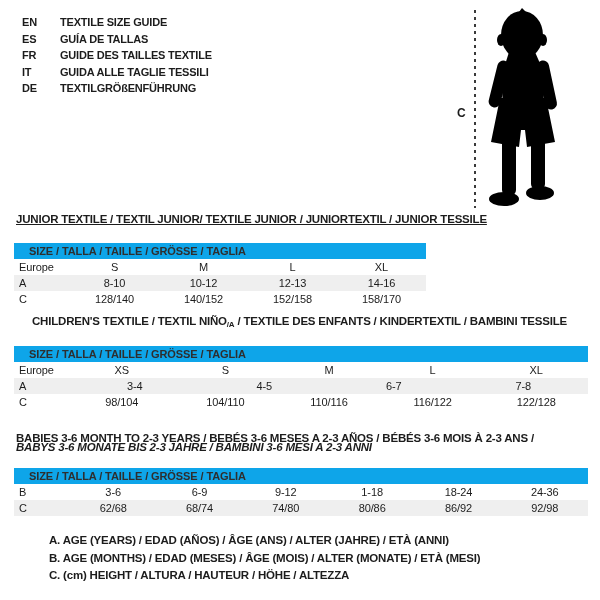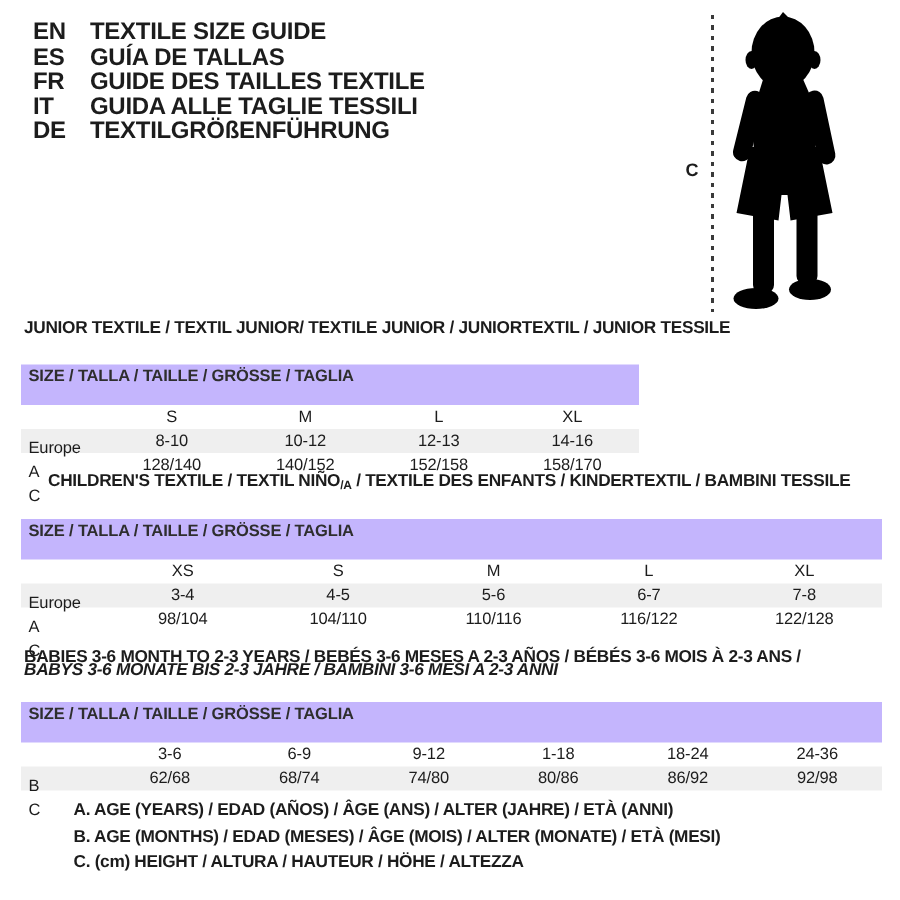--- a/index.html
+++ b/index.html
@@ -6,41 +6,41 @@
   #page{
     position:relative;
     width:600px;height:600px;
     background:#ffffff;
     font-family:"Liberation Sans","DejaVu Sans",sans-serif;
     color:#1c1c1c;
     overflow:hidden;
   }
   
   .langs{position:absolute;left:22px;top:14px;}
-  .lang-row{display:flex;font-weight:bold;font-size:16px;line-height:16.6px;letter-spacing:-0.2px;}
+  .lang-row{display:flex;font-weight:bold;font-size:11px;line-height:16.6px;letter-spacing:-0.2px;}
   .lang-code{width:38px;flex:0 0 38px;}
   
   .dotline{
     position:absolute;left:474px;top:10px;width:2px;height:198px;
     background-image:repeating-linear-gradient(to bottom,#3a3a3a 0 3px,transparent 3px 7px);
   }
   .cmark{position:absolute;left:457px;top:106px;font-weight:bold;font-size:12px;}
   .baby{position:absolute;left:481px;top:8px;}
   
   .ttl{position:absolute;font-weight:bold;font-size:11.5px;letter-spacing:-0.2px;white-space:nowrap;}
   .ttl .subpart{font-size:8px;vertical-align:-2px;}
   
   .tbl{position:absolute;font-size:11px;letter-spacing:-0.1px;}
   .bar{
-    height:27px;line-height:16px;background:#c4b5fd;color:#2e2e2e;
-    font-weight:bold;padding-left:5px;box-sizing:border-box;
+    height:16px;line-height:16px;background:#0ea5e9;color:#2e2e2e;
+    font-weight:bold;padding-left:15px;box-sizing:border-box;
   }
   .row{display:flex;height:16px;line-height:16px;}
   .row.shaded{background:#efefef;}
-  .lbl{flex:0 0 56px;padding-left:5px;box-sizing:border-box;text-align:left;margin-top:21px;}
+  .lbl{flex:0 0 56px;padding-left:5px;box-sizing:border-box;text-align:left;}
   .cell{flex:1;text-align:center;}
   
   .notes{position:absolute;left:19px;top:532px;margin-left:30px;}
   .note{font-weight:bold;font-size:11.5px;line-height:17.6px;letter-spacing:-0.2px;white-space:nowrap;}
 </style>
 </head>
 <body>
 
 <div id="page">
 
@@ -79,21 +79,21 @@
       <rect x="12" y="52" width="12" height="48" rx="6" transform="rotate(14 18 76)"></rect>
       <rect x="60" y="52" width="12" height="50" rx="6" transform="rotate(-12 66 77)"></rect>
       <path d="M19 90 L65 90 L74 134 L46 139 L44 122 L40 122 L38 139 L10 134 Z"></path>
       <rect x="21" y="128" width="14" height="60" rx="6"></rect>
       <rect x="50" y="128" width="14" height="54" rx="6"></rect>
       <ellipse cx="23" cy="191" rx="15" ry="7"></ellipse>
       <ellipse cx="59" cy="185" rx="14" ry="7"></ellipse>
     </g>
   </svg>
 
-  <div class="ttl" style="left:16px;top:213px;">JUNIOR TEXTILE / TEXTIL JUNIOR/ TEXTILE JUNIOR / JUNIORTEXTIL / JUNIOR TESSILE</div>
+  <div class="ttl" style="left:16px;top:213px;text-decoration:underline;">JUNIOR TEXTILE / TEXTIL JUNIOR/ TEXTILE JUNIOR / JUNIORTEXTIL / JUNIOR TESSILE</div>
   <div class="tbl" style="left:14px;top:243px;width:412px;">
     <div class="bar">SIZE / TALLA / TAILLE / GRÖSSE / TAGLIA</div>
     <div class="row">
       <div class="lbl">Europe</div>
       <div class="cell">S</div>
       <div class="cell">M</div>
       <div class="cell">L</div>
       <div class="cell">XL</div>
     </div>
     <div class="row shaded">
@@ -122,21 +122,20 @@
       <div class="cell">XS</div>
       <div class="cell">S</div>
       <div class="cell">M</div>
       <div class="cell">L</div>
       <div class="cell">XL</div>
     </div>
     <div class="row shaded">
       <div class="lbl">A</div>
       <div class="cell">3-4</div>
       <div class="cell">4-5</div>
-      <div class="cell">5-6</div>
       <div class="cell">6-7</div>
       <div class="cell">7-8</div>
     </div>
     <div class="row">
       <div class="lbl">C</div>
       <div class="cell">98/104</div>
       <div class="cell">104/110</div>
       <div class="cell">110/116</div>
       <div class="cell">116/122</div>
       <div class="cell">122/128</div>

